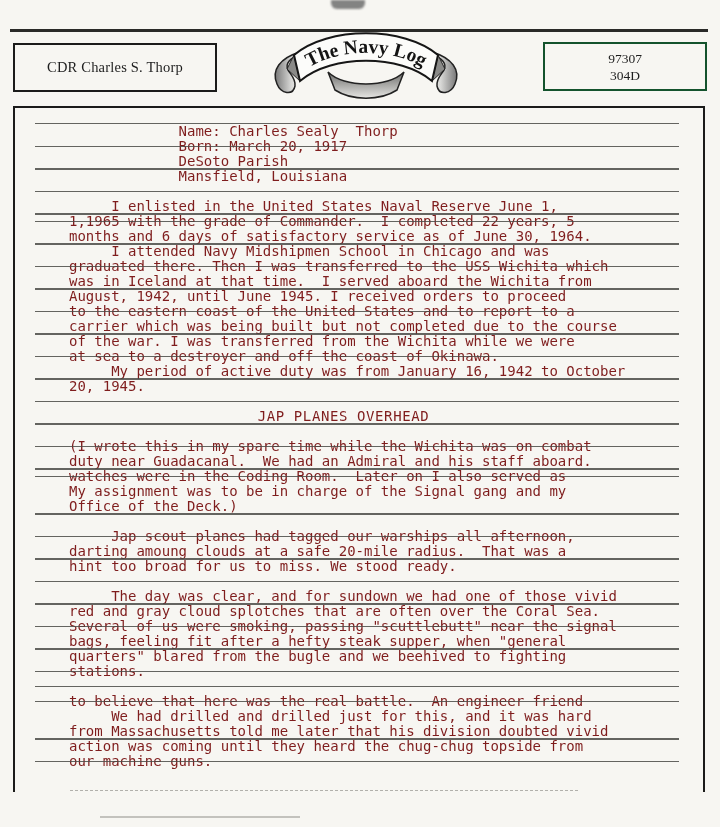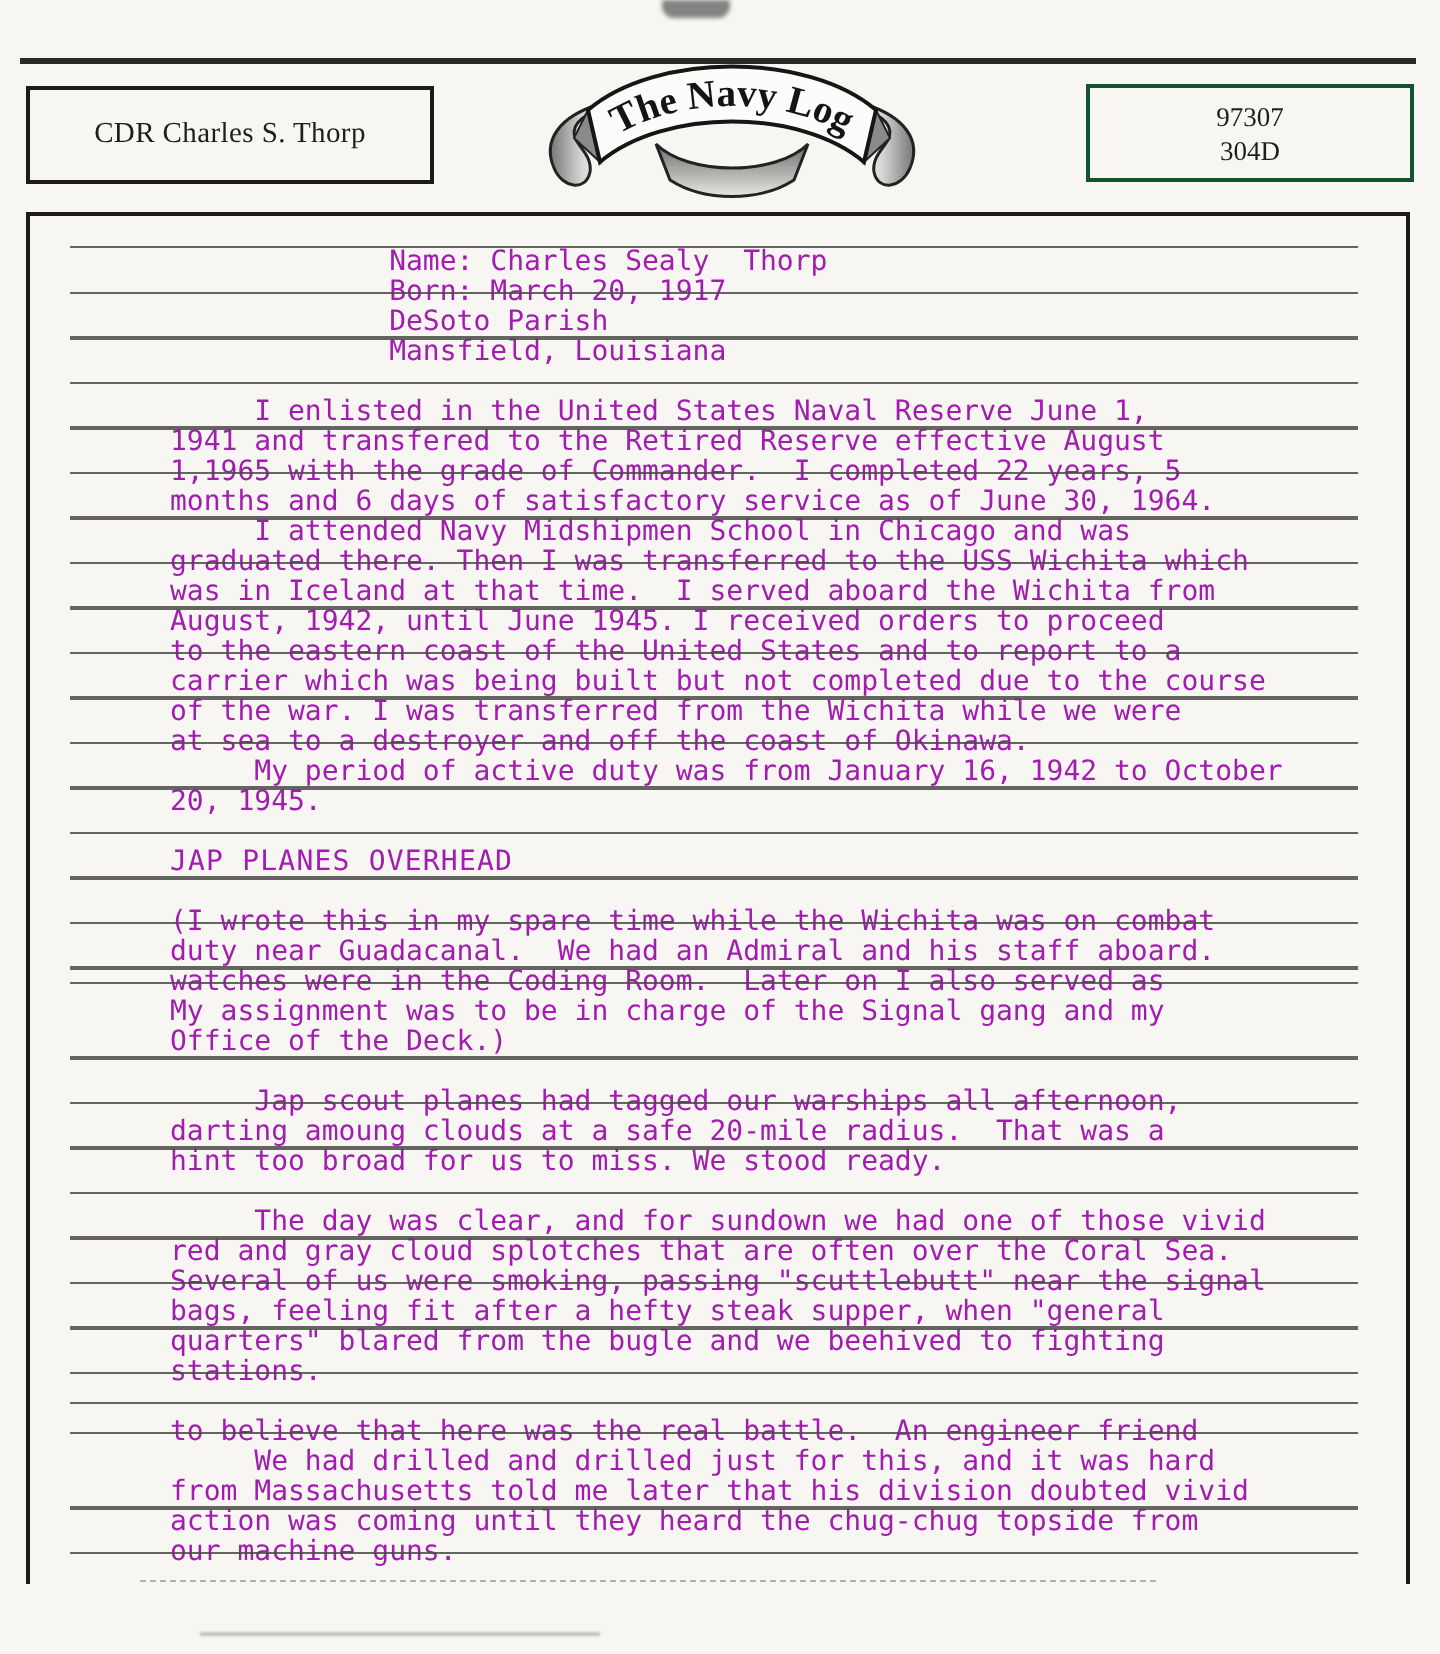--- a/index.html
+++ b/index.html
@@ -28,26 +28,26 @@
   }
   
   .banner{position:absolute;left:270px;top:18px;width:192px;height:84px;z-index:4;}
   
   .mainbox{
     position:absolute;left:13px;top:106px;width:692px;height:686px;
     border:2px solid #1b1b1a;border-bottom:none;box-sizing:border-box;
   }
   .rows{padding-top:16px;}
   .row{
-    position:relative;height:15px;padding-left:70px;
+    position:relative;height:15px;padding-left:54px;
     font-family:"DejaVu Sans Mono",monospace;font-size:14px;line-height:15px;
-    white-space:pre;color:#a21caf;
+    white-space:pre;color:#7f1d1d;
   }
   .row .txt{position:relative;z-index:0;}
-  .row.center{padding-right:85px;letter-spacing:.6px;}
+  .row.center{padding-right:85px;text-align:center;letter-spacing:.6px;}
   .row.strike::after,.row.rule::after,.row.under::after,.row.over::after{
     content:"";position:absolute;left:20px;right:24px;height:1.4px;
     background:#4a4a46;opacity:.85;z-index:1;
   }
   .row.strike::after{top:7px;}
   .row.rule::after{top:7px;}
   .row.under::after{bottom:-0.5px;}
   .row.over::after{top:-1px;}
   
   .faintdash{
@@ -106,21 +106,20 @@
   </div>
 
   <div class="mainbox">
     <div class="rows" id="rows">
         <div class="row over"><span class="txt">             Name: Charles Sealy  Thorp</span></div>
         <div class="row strike"><span class="txt">             Born: March 20, 1917</span></div>
         <div class="row under"><span class="txt">             DeSoto Parish</span></div>
         <div class="row"><span class="txt">             Mansfield, Louisiana</span></div>
         <div class="row rule"><span class="txt"></span></div>
         <div class="row under"><span class="txt">     I enlisted in the United States Naval Reserve June 1,</span></div>
-        <div class="row"><span class="txt">1941 and transfered to the Retired Reserve effective August</span></div>
         <div class="row strike"><span class="txt">1,1965 with the grade of Commander.  I completed 22 years, 5</span></div>
         <div class="row under"><span class="txt">months and 6 days of satisfactory service as of June 30, 1964.</span></div>
         <div class="row"><span class="txt">     I attended Navy Midshipmen School in Chicago and was</span></div>
         <div class="row strike"><span class="txt">graduated there. Then I was transferred to the USS Wichita which</span></div>
         <div class="row under"><span class="txt">was in Iceland at that time.  I served aboard the Wichita from</span></div>
         <div class="row"><span class="txt">August, 1942, until June 1945. I received orders to proceed</span></div>
         <div class="row strike"><span class="txt">to the eastern coast of the United States and to report to a</span></div>
         <div class="row under"><span class="txt">carrier which was being built but not completed due to the course</span></div>
         <div class="row"><span class="txt">of the war. I was transferred from the Wichita while we were</span></div>
         <div class="row strike"><span class="txt">at sea to a destroyer and off the coast of Okinawa.</span></div>

